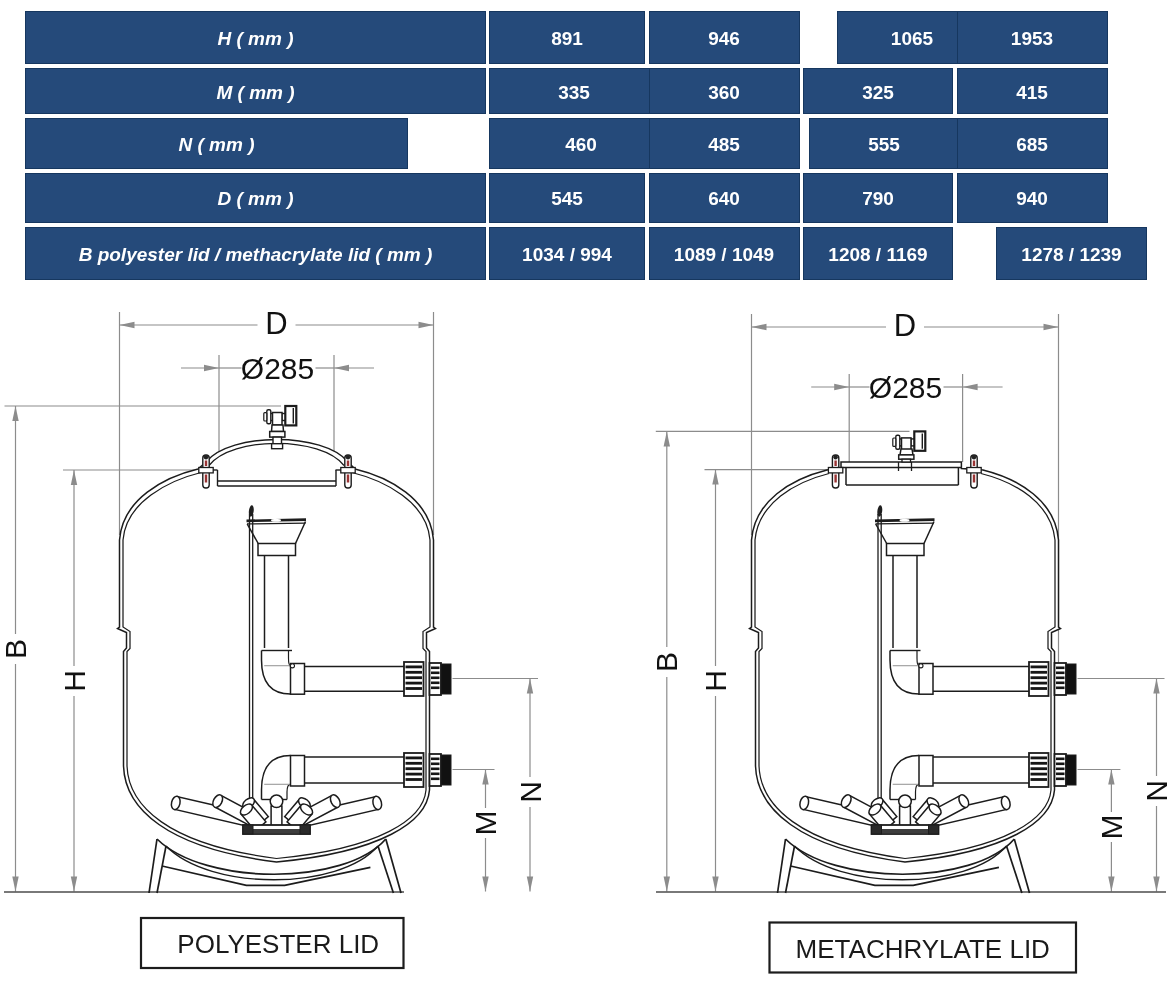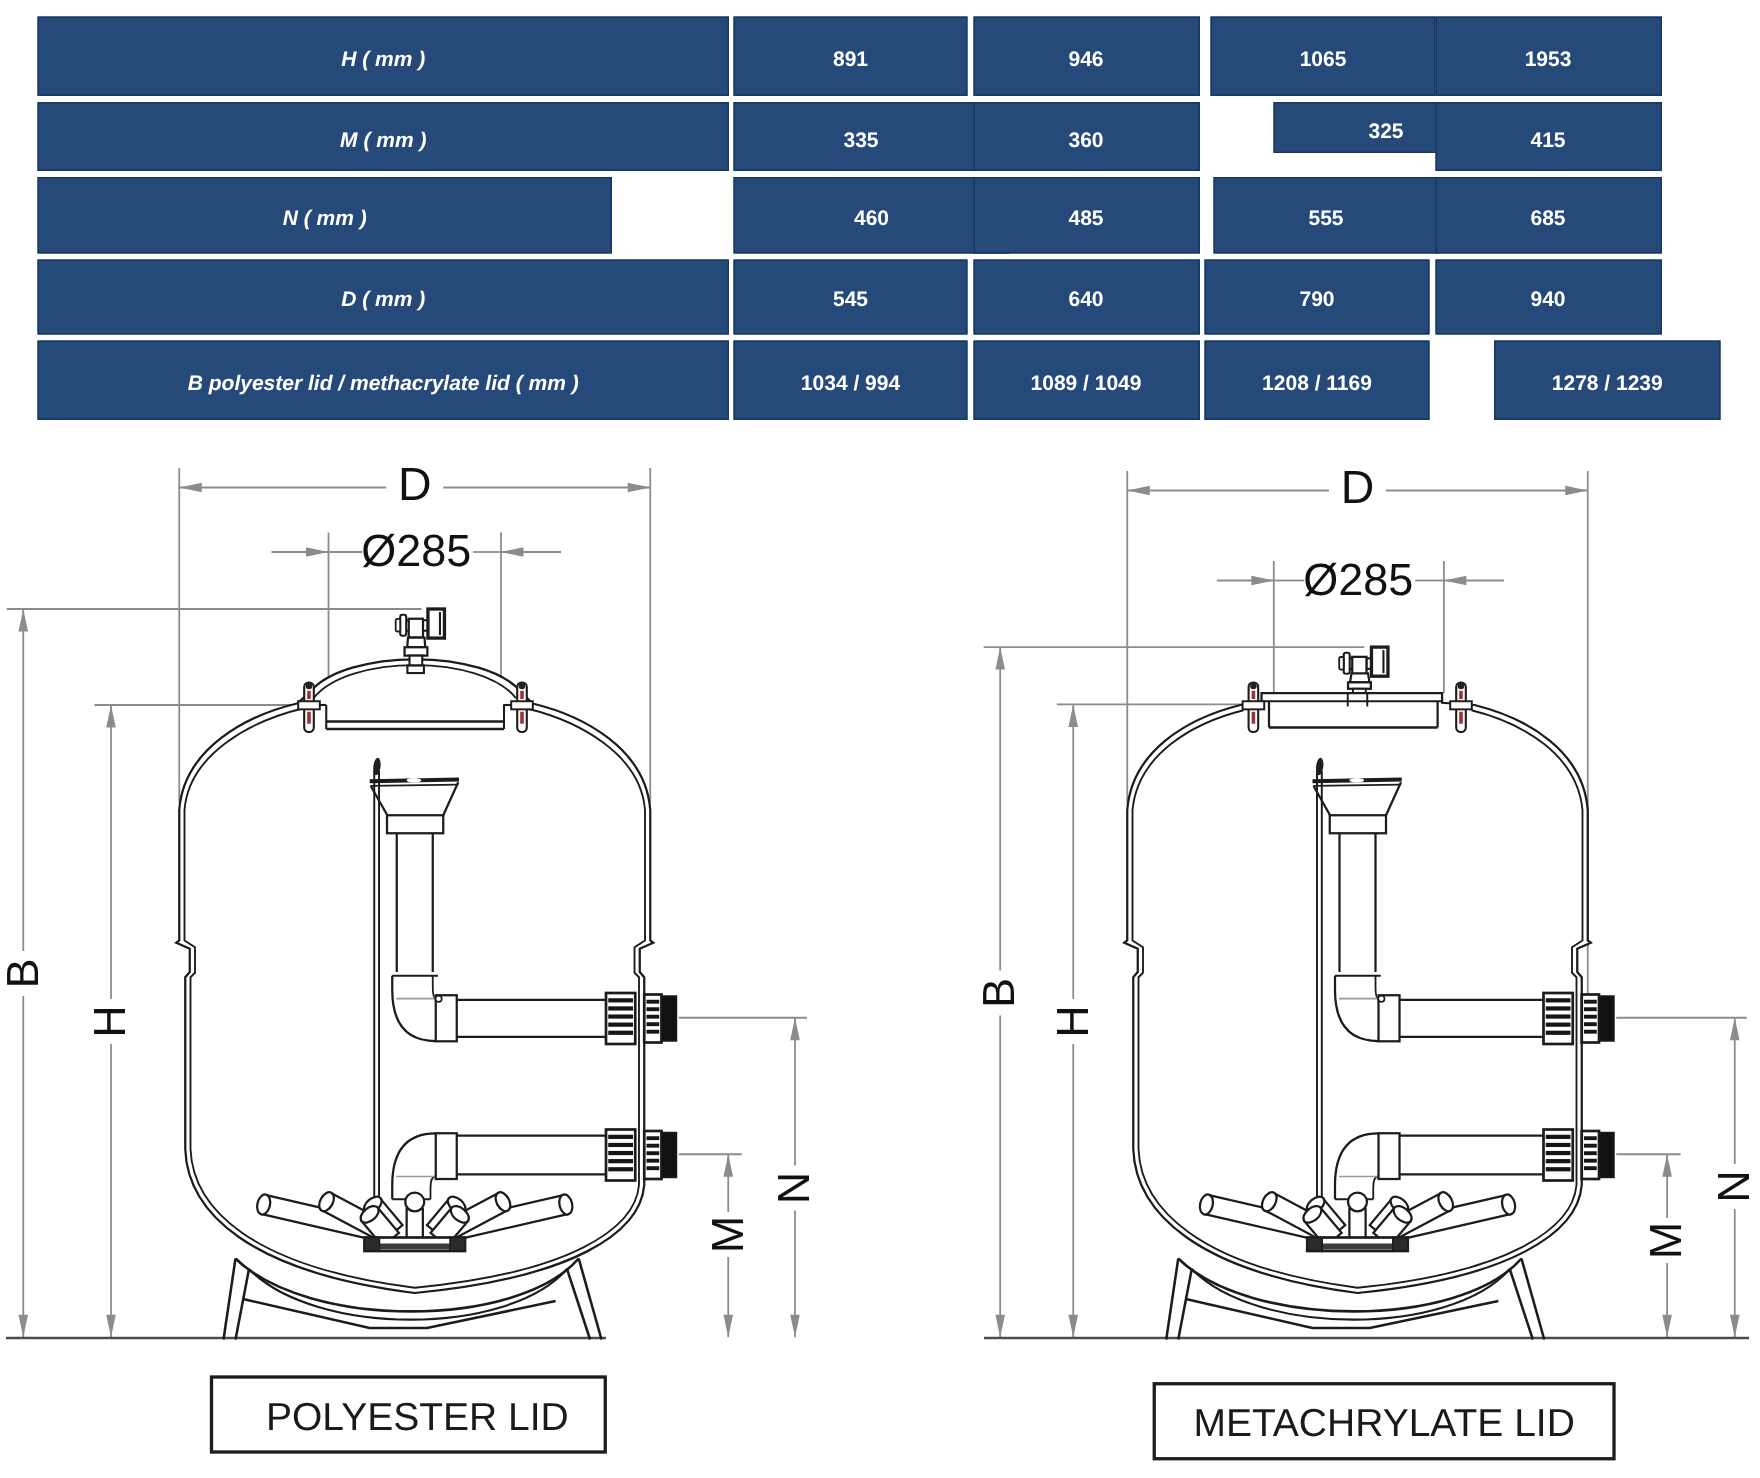--- a/index.html
+++ b/index.html
@@ -1,30 +1,30 @@
 <!DOCTYPE html>
 <html><head><meta charset="utf-8">
 <style>
 html,body{margin:0;padding:0;background:#fff;}
 body{width:1173px;height:985px;position:relative;font-family:"Liberation Sans",sans-serif;overflow:hidden;}
 .cell{position:absolute;background:#254a7a;border:1px solid #16375f;box-sizing:border-box;color:#fff;
-display:flex;align-items:center;justify-content:center;font-size:14px;font-weight:bold;padding-top:3px;}
+display:flex;align-items:center;justify-content:center;font-size:19px;font-weight:bold;padding-top:3px;}
 .lab{font-style:italic;}
 svg{position:absolute;left:0;top:0;}
 </style></head>
 <body>
 <div class="cell lab" style="left:25px;top:11.0px;width:461px;height:53.0px">H ( mm )</div>
 <div class="cell num" style="left:489px;top:11.0px;width:156px;height:53.0px">891</div>
 <div class="cell num" style="left:648.5px;top:11.0px;width:151px;height:53.0px">946</div>
-<div class="cell num" style="left:807px;top:11.0px;width:150px;height:53.0px">1065</div>
+<div class="cell num" style="left:837px;top:11.0px;width:150px;height:53.0px">1065</div>
 <div class="cell num" style="left:956.5px;top:11.0px;width:151px;height:53.0px">1953</div>
 <div class="cell lab" style="left:25px;top:68.0px;width:461px;height:46.0px">M ( mm )</div>
 <div class="cell num" style="left:489px;top:68.0px;width:170px;height:46.0px">335</div>
 <div class="cell num" style="left:648.5px;top:68.0px;width:151px;height:46.0px">360</div>
-<div class="cell num" style="left:849px;top:68.0px;width:150px;height:34px">325</div>
+<div class="cell num" style="left:803px;top:68.0px;width:150px;height:46.0px">325</div>
 <div class="cell num" style="left:956.5px;top:68.0px;width:151px;height:46.0px">415</div>
 <div class="cell lab" style="left:25px;top:118.0px;width:383px;height:50.5px">N ( mm )</div>
 <div class="cell num" style="left:489px;top:118.0px;width:184px;height:50.5px">460</div>
 <div class="cell num" style="left:648.5px;top:118.0px;width:151px;height:50.5px">485</div>
 <div class="cell num" style="left:809px;top:118.0px;width:150px;height:50.5px">555</div>
 <div class="cell num" style="left:956.5px;top:118.0px;width:151px;height:50.5px">685</div>
 <div class="cell lab" style="left:25px;top:172.5px;width:461px;height:50.0px">D ( mm )</div>
 <div class="cell num" style="left:489px;top:172.5px;width:156px;height:50.0px">545</div>
 <div class="cell num" style="left:648.5px;top:172.5px;width:151px;height:50.0px">640</div>
 <div class="cell num" style="left:803px;top:172.5px;width:150px;height:50.0px">790</div>

